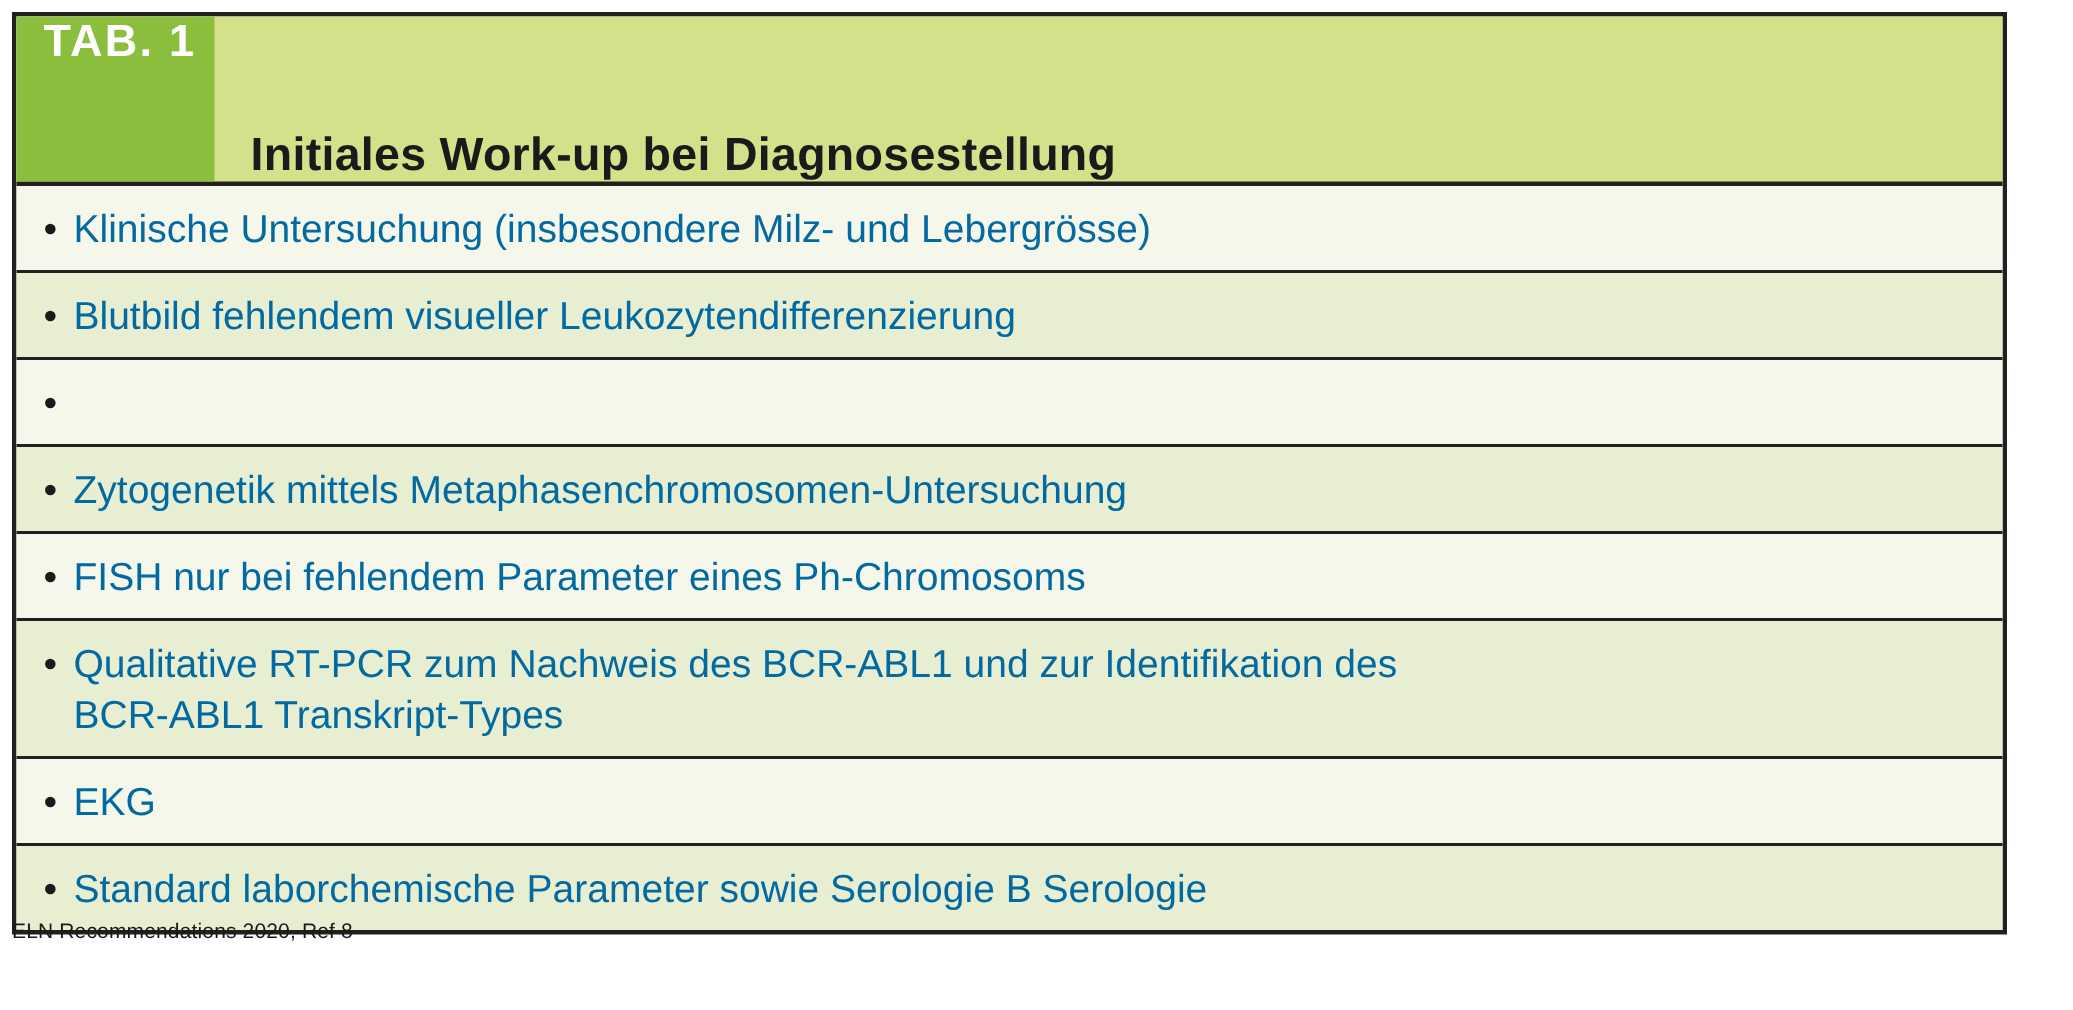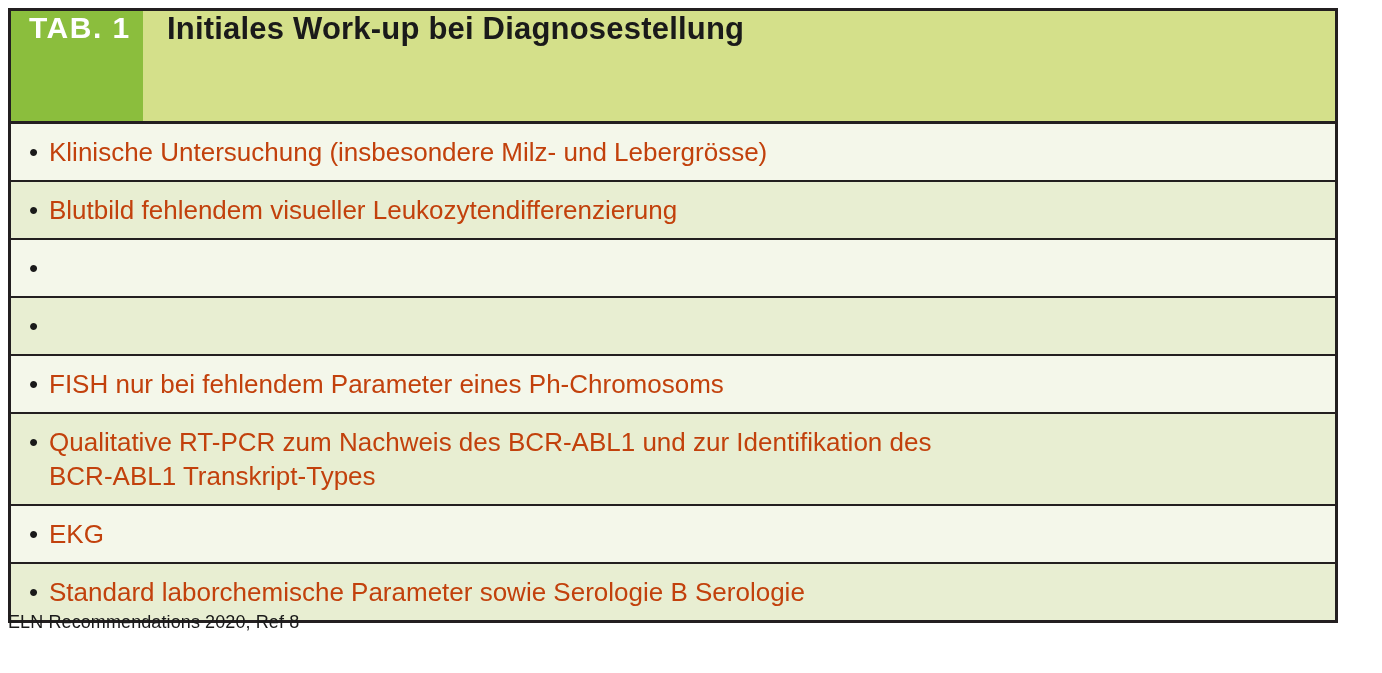--- a/index.html
+++ b/index.html
@@ -46,21 +46,21 @@
     box-sizing: border-box;
   }
   .tbl-tag-text {
     color: #ffffff;
     font-size: 30px;
     font-weight: bold;
     letter-spacing: 1.5px;
   }
   .tbl-title {
     display: flex;
-    align-items: flex-start;
+    align-items: flex-end;
     padding-left: 24px;
     flex: 1;
   }
   .tbl-title-text {
     font-size: 31px;
     font-weight: bold;
     color: #1a1a1a;
     letter-spacing: 0.2px;
   }
   
@@ -85,29 +85,29 @@
     width: 16px;
     flex: 0 0 16px;
     font-size: 26px;
     line-height: 34px;
     color: #1a1a1a;
     text-align: left;
   }
   .row-text {
     font-size: 26px;
     line-height: 34px;
-    color: #c2410c;
+    color: #0369a1;
     padding-left: 4px;
     white-space: pre-line;
   }
   .caption {
     position: absolute;
     left: 8px;
     top: 612px;
-    font-size: 18px;
+    font-size: 14px;
     color: #1a1a1a;
     letter-spacing: 0.1px;
   }
 </style>
 </head>
 <body>
 
 <div class="page">
 
   <div class="table-wrap">
@@ -130,20 +130,21 @@
       <span class="bullet">•</span>
       <span class="row-text">Blutbild fehlendem visueller Leukozytendifferenzierung</span>
     </div>
 
     <div class="row plain">
       <span class="bullet">•</span>
     </div>
 
     <div class="row alt">
       <span class="bullet">•</span>
+      <span class="row-text">Zytogenetik mittels Metaphasenchromosomen-Untersuchung</span>
     </div>
 
     <div class="row plain">
       <span class="bullet">•</span>
       <span class="row-text">FISH nur bei fehlendem Parameter eines Ph-Chromosoms</span>
     </div>
 
     <div class="row alt">
       <span class="bullet">•</span>
       <span class="row-text">Qualitative RT-PCR zum Nachweis des BCR-ABL1 und zur Identifikation des

